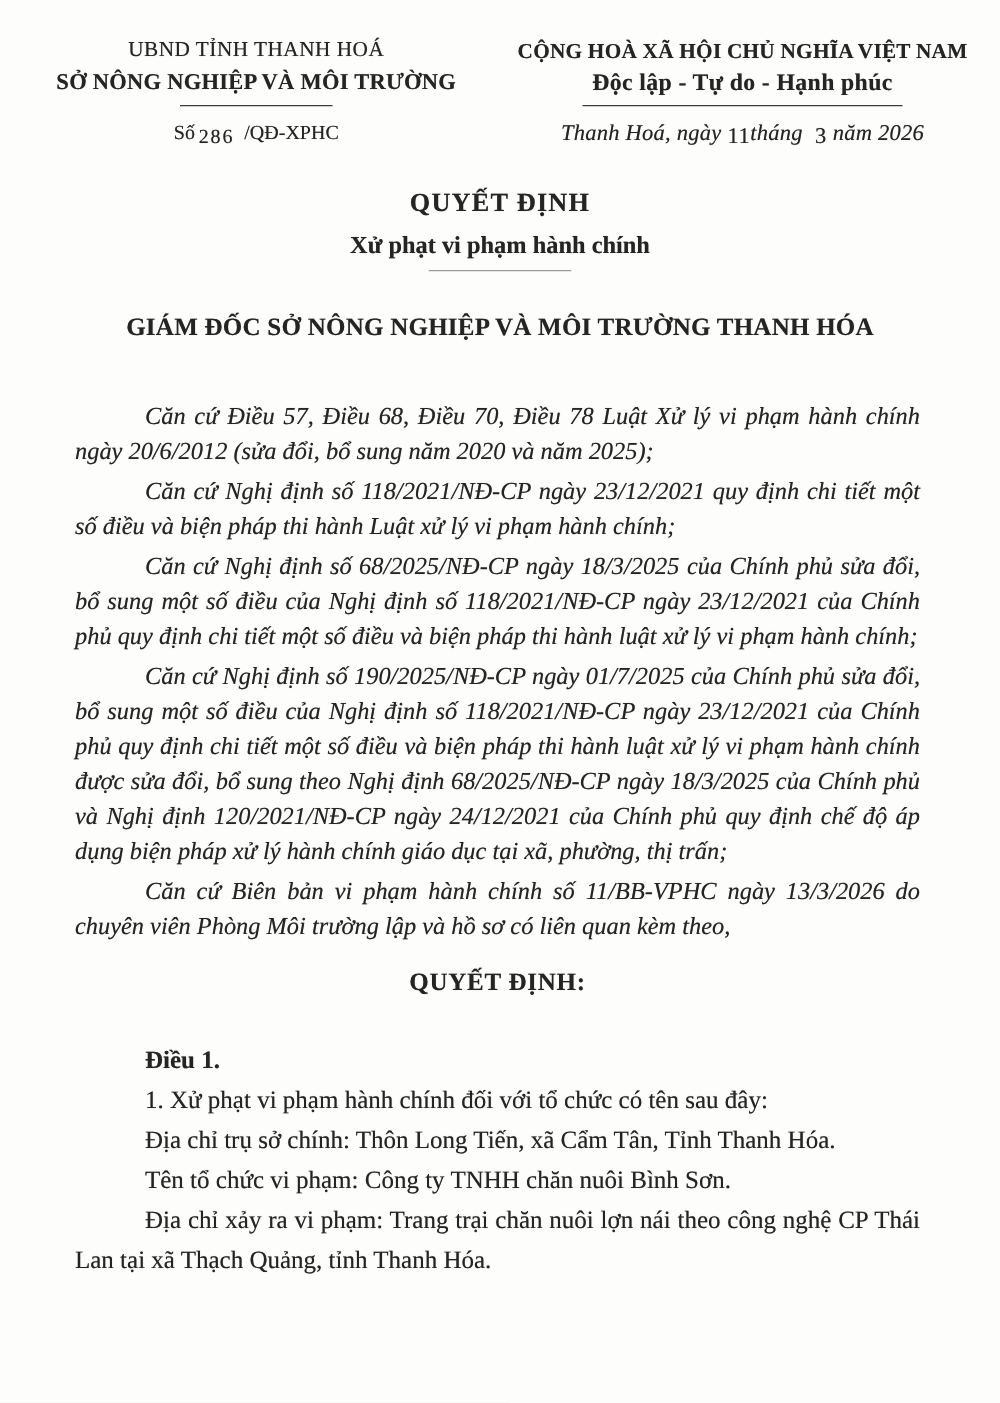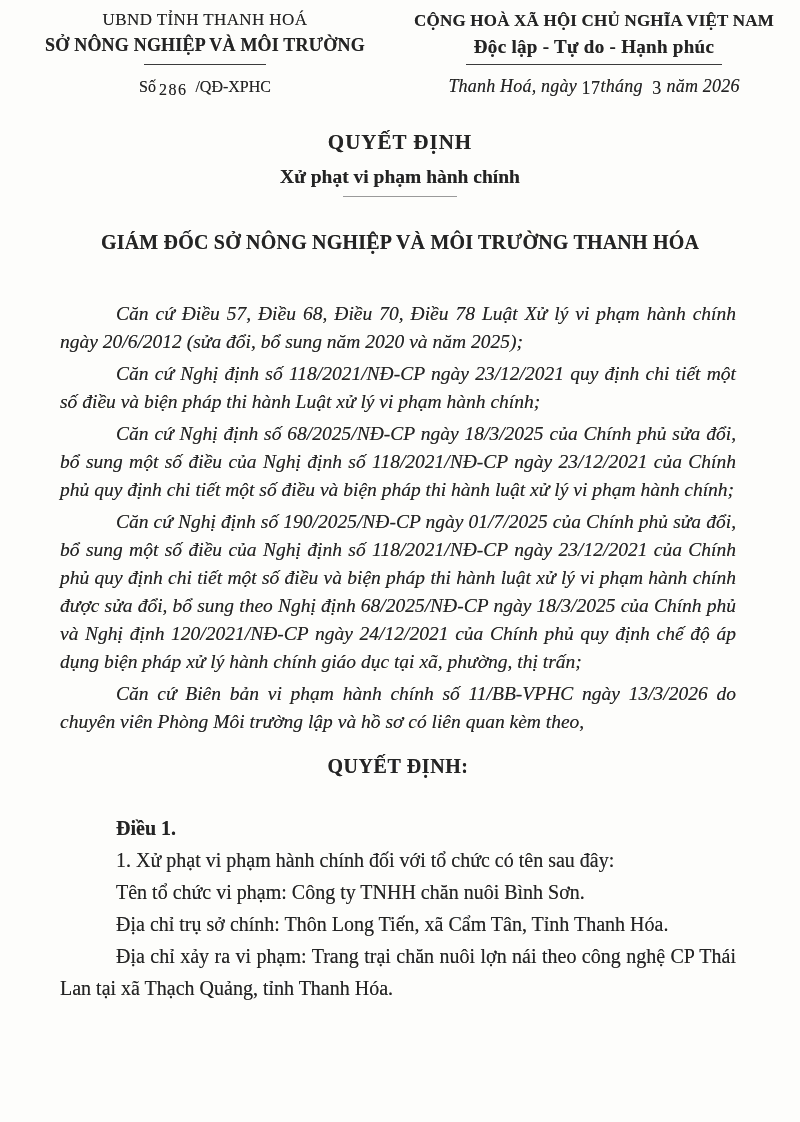--- a/index.html
+++ b/index.html
@@ -14,21 +14,21 @@
     width: 800px;
     height: 1122px;
     margin: 0 auto;
     background: #fdfdfb;
     color: #242424;
     overflow: hidden;
     text-shadow: 0 0 0.6px rgba(35,35,35,0.55);
   }
 
   
-  .header { display: flex; padding-top: 8px; }
+  .header { display: flex; padding-top: 28px; }
   .header-left  { width: 410px; text-align: center; }
   .header-right { width: 368px; text-align: center; }
   .hl-parent { font-size: 17px; line-height: 24px; letter-spacing: 0.4px; }
   .hl-org    { font-size: 18px; line-height: 26px; font-weight: bold; letter-spacing: 0.2px; }
   .rule-left  { width: 122px; border-top: 1.6px solid #3b3b3b; margin: 6px auto 0; }
   .doc-no { margin-top: 8px; font-size: 16px; line-height: 27px; }
   .doc-no .fill {
     display: inline-block; transform: translateY(3px);
     margin: 0 8px 0 3px; letter-spacing: 1.5px;
   }
@@ -85,21 +85,21 @@
       <div class="doc-no">
         <span>Số</span><span class="fill">286</span><span>/QĐ-XPHC</span>
       </div>
     </div>
     <div class="header-right">
       <div class="hr-national">CỘNG HOÀ XÃ HỘI CHỦ NGHĨA VIỆT NAM</div>
       <div class="hr-motto">Độc lập - Tự do - Hạnh phúc</div>
       <div class="rule-right"></div>
       <div class="dateline">
         <span>Thanh Hoá, ngày</span>
-        <span class="fill">17</span><span>tháng</span>
+        <span class="fill">11</span><span>tháng</span>
         <span class="fill month">3</span>
         <span>năm 2026</span>
       </div>
     </div>
   </div>
 
   <div class="title-block">
     <div class="title-main">QUYẾT ĐỊNH</div>
     <div class="title-sub">Xử phạt vi phạm hành chính</div>
     <div class="title-rule"></div>
@@ -113,19 +113,19 @@
       <p>Căn cứ Nghị định số 68/2025/NĐ-CP ngày 18/3/2025 của Chính phủ sửa đổi, bổ sung một số điều của Nghị định số 118/2021/NĐ-CP ngày 23/12/2021 của Chính phủ quy định chi tiết một số điều và biện pháp thi hành luật xử lý vi phạm hành chính;</p>
       <p>Căn cứ Nghị định số 190/2025/NĐ-CP ngày 01/7/2025 của Chính phủ sửa đổi, bổ sung một số điều của Nghị định số 118/2021/NĐ-CP ngày 23/12/2021 của Chính phủ quy định chi tiết một số điều và biện pháp thi hành luật xử lý vi phạm hành chính được sửa đổi, bổ sung theo Nghị định 68/2025/NĐ-CP ngày 18/3/2025 của Chính phủ và Nghị định 120/2021/NĐ-CP ngày 24/12/2021 của Chính phủ quy định chế độ áp dụng biện pháp xử lý hành chính giáo dục tại xã, phường, thị trấn;</p>
       <p>Căn cứ Biên bản vi phạm hành chính số 11/BB-VPHC ngày 13/3/2026 do chuyên viên Phòng Môi trường lập và hồ sơ có liên quan kèm theo,</p>
     </div>
 
     <div class="decision-heading">QUYẾT ĐỊNH:</div>
 
     <div class="article">
       <p class="art-head">Điều 1.</p>
       <p>1. Xử phạt vi phạm hành chính đối với tổ chức có tên sau đây:</p>
+      <p>Địa chỉ trụ sở chính: Thôn Long Tiến, xã Cẩm Tân, Tỉnh Thanh Hóa.</p>
       <p>Tên tổ chức vi phạm: Công ty TNHH chăn nuôi Bình Sơn.</p>
-      <p>Địa chỉ trụ sở chính: Thôn Long Tiến, xã Cẩm Tân, Tỉnh Thanh Hóa.</p>
       <p>Địa chỉ xảy ra vi phạm: Trang trại chăn nuôi lợn nái theo công nghệ CP Thái Lan tại xã Thạch Quảng, tỉnh Thanh Hóa.</p>
     </div>
   </div>
 
 </div>
 
 </body></html>

